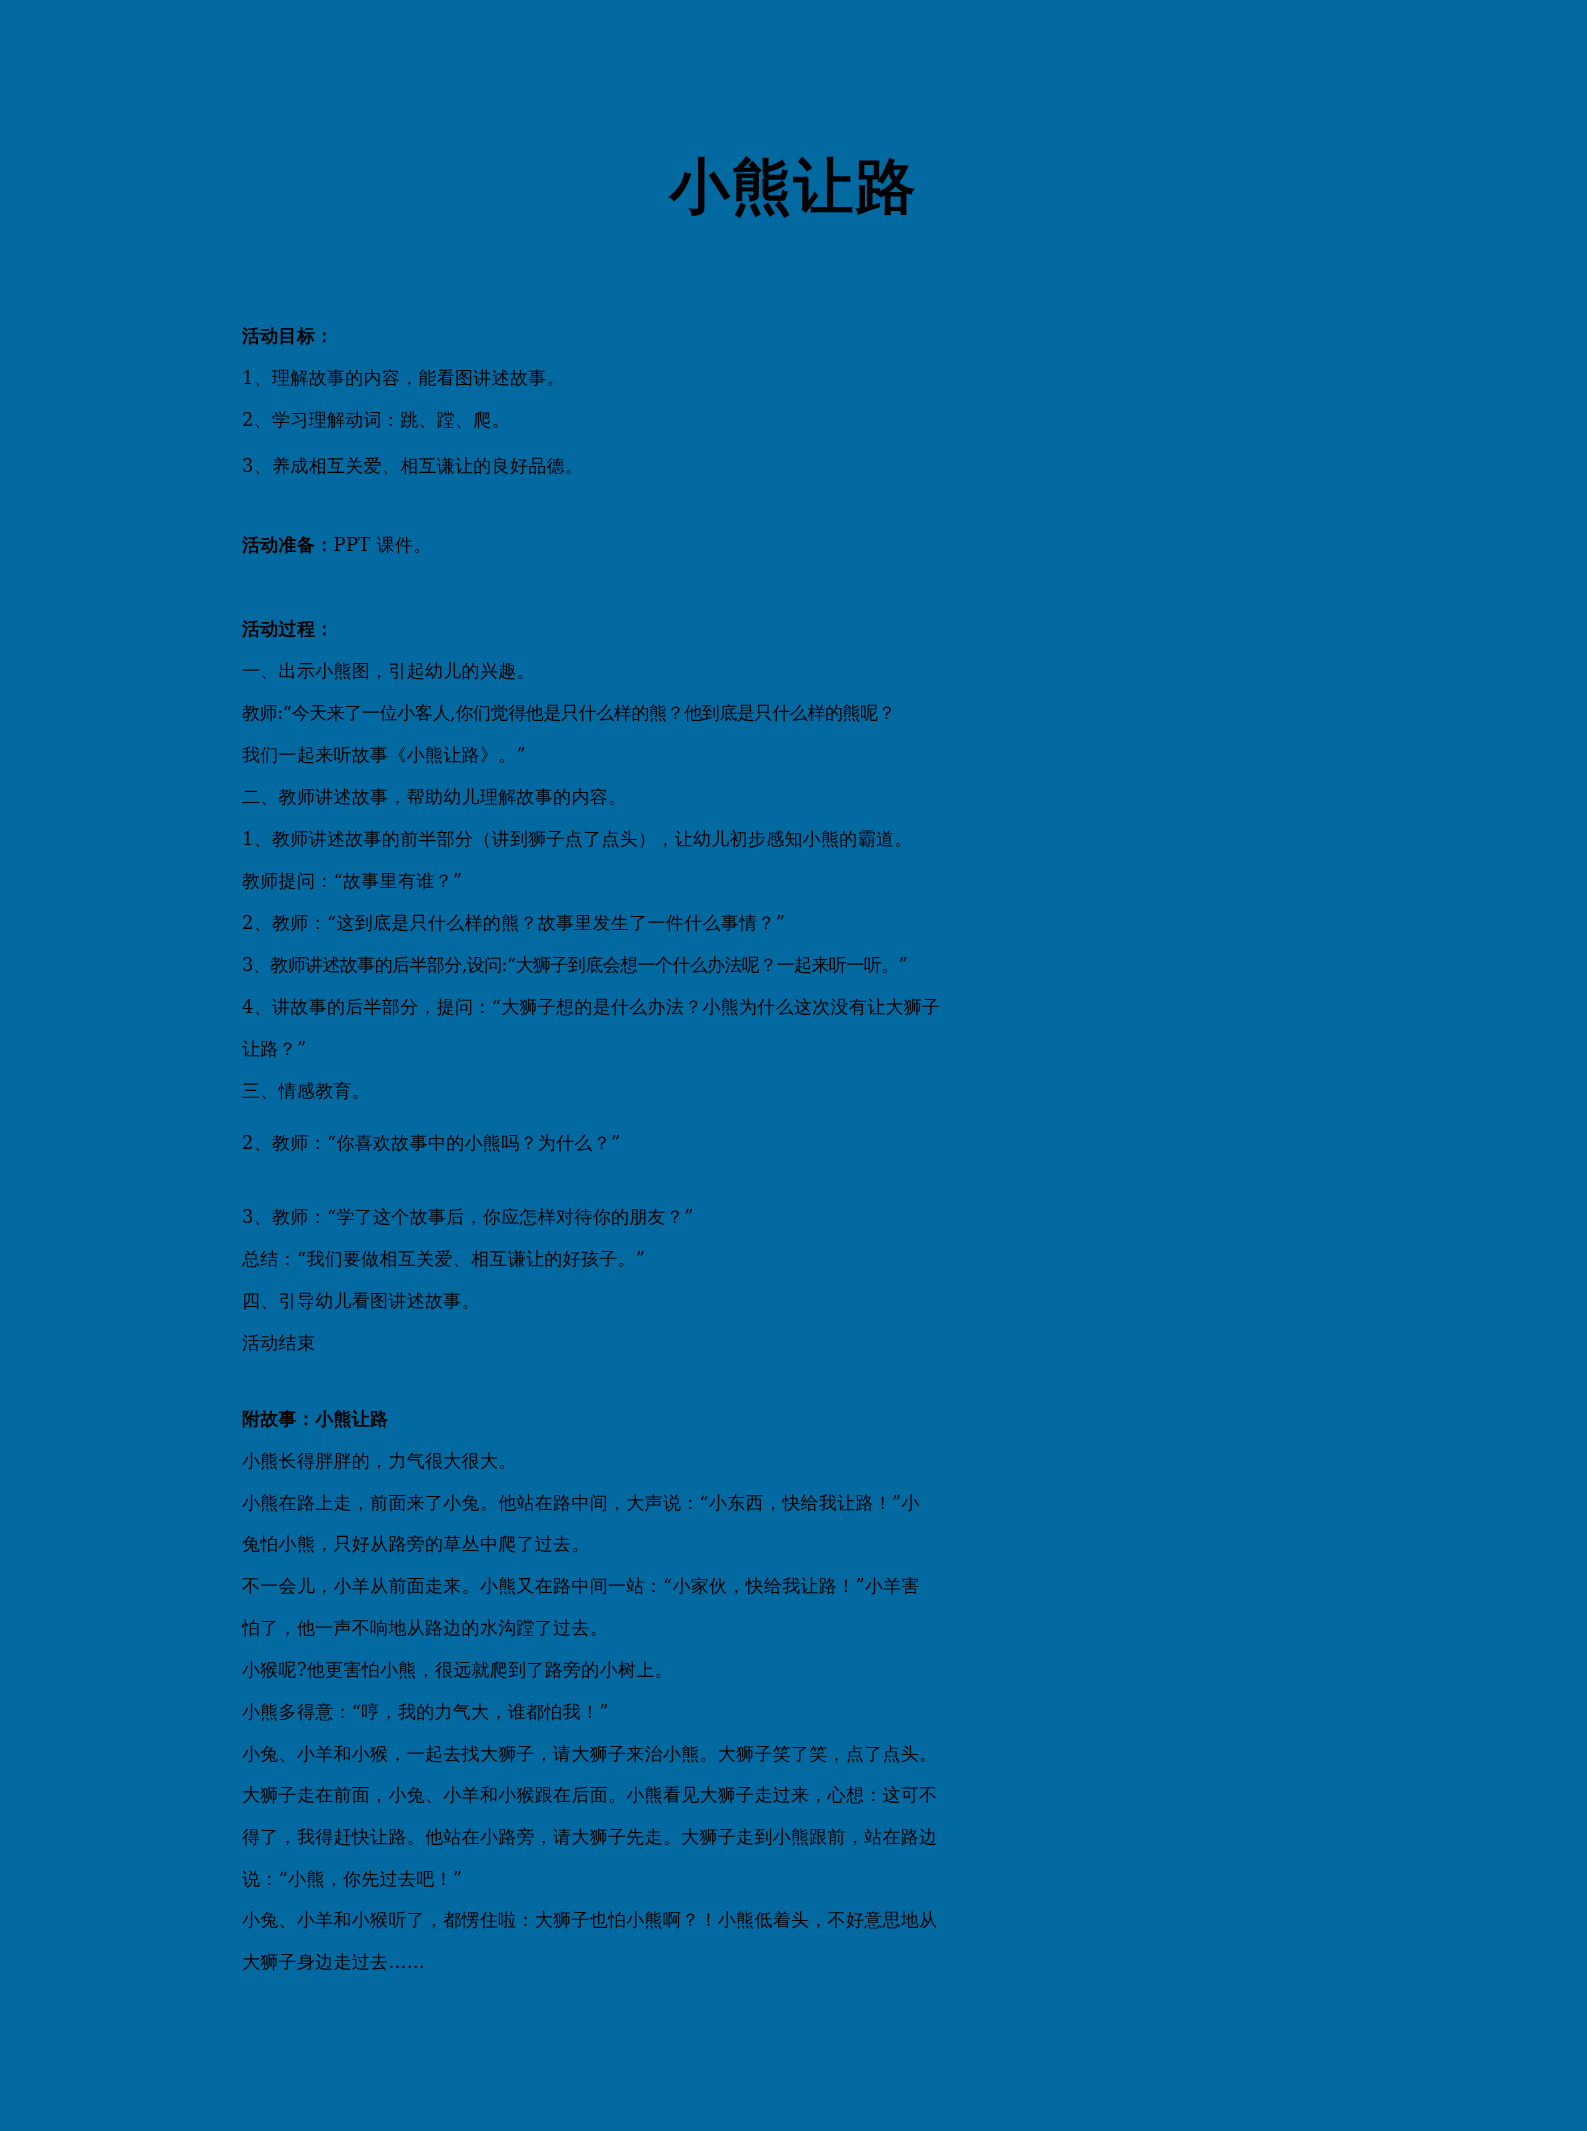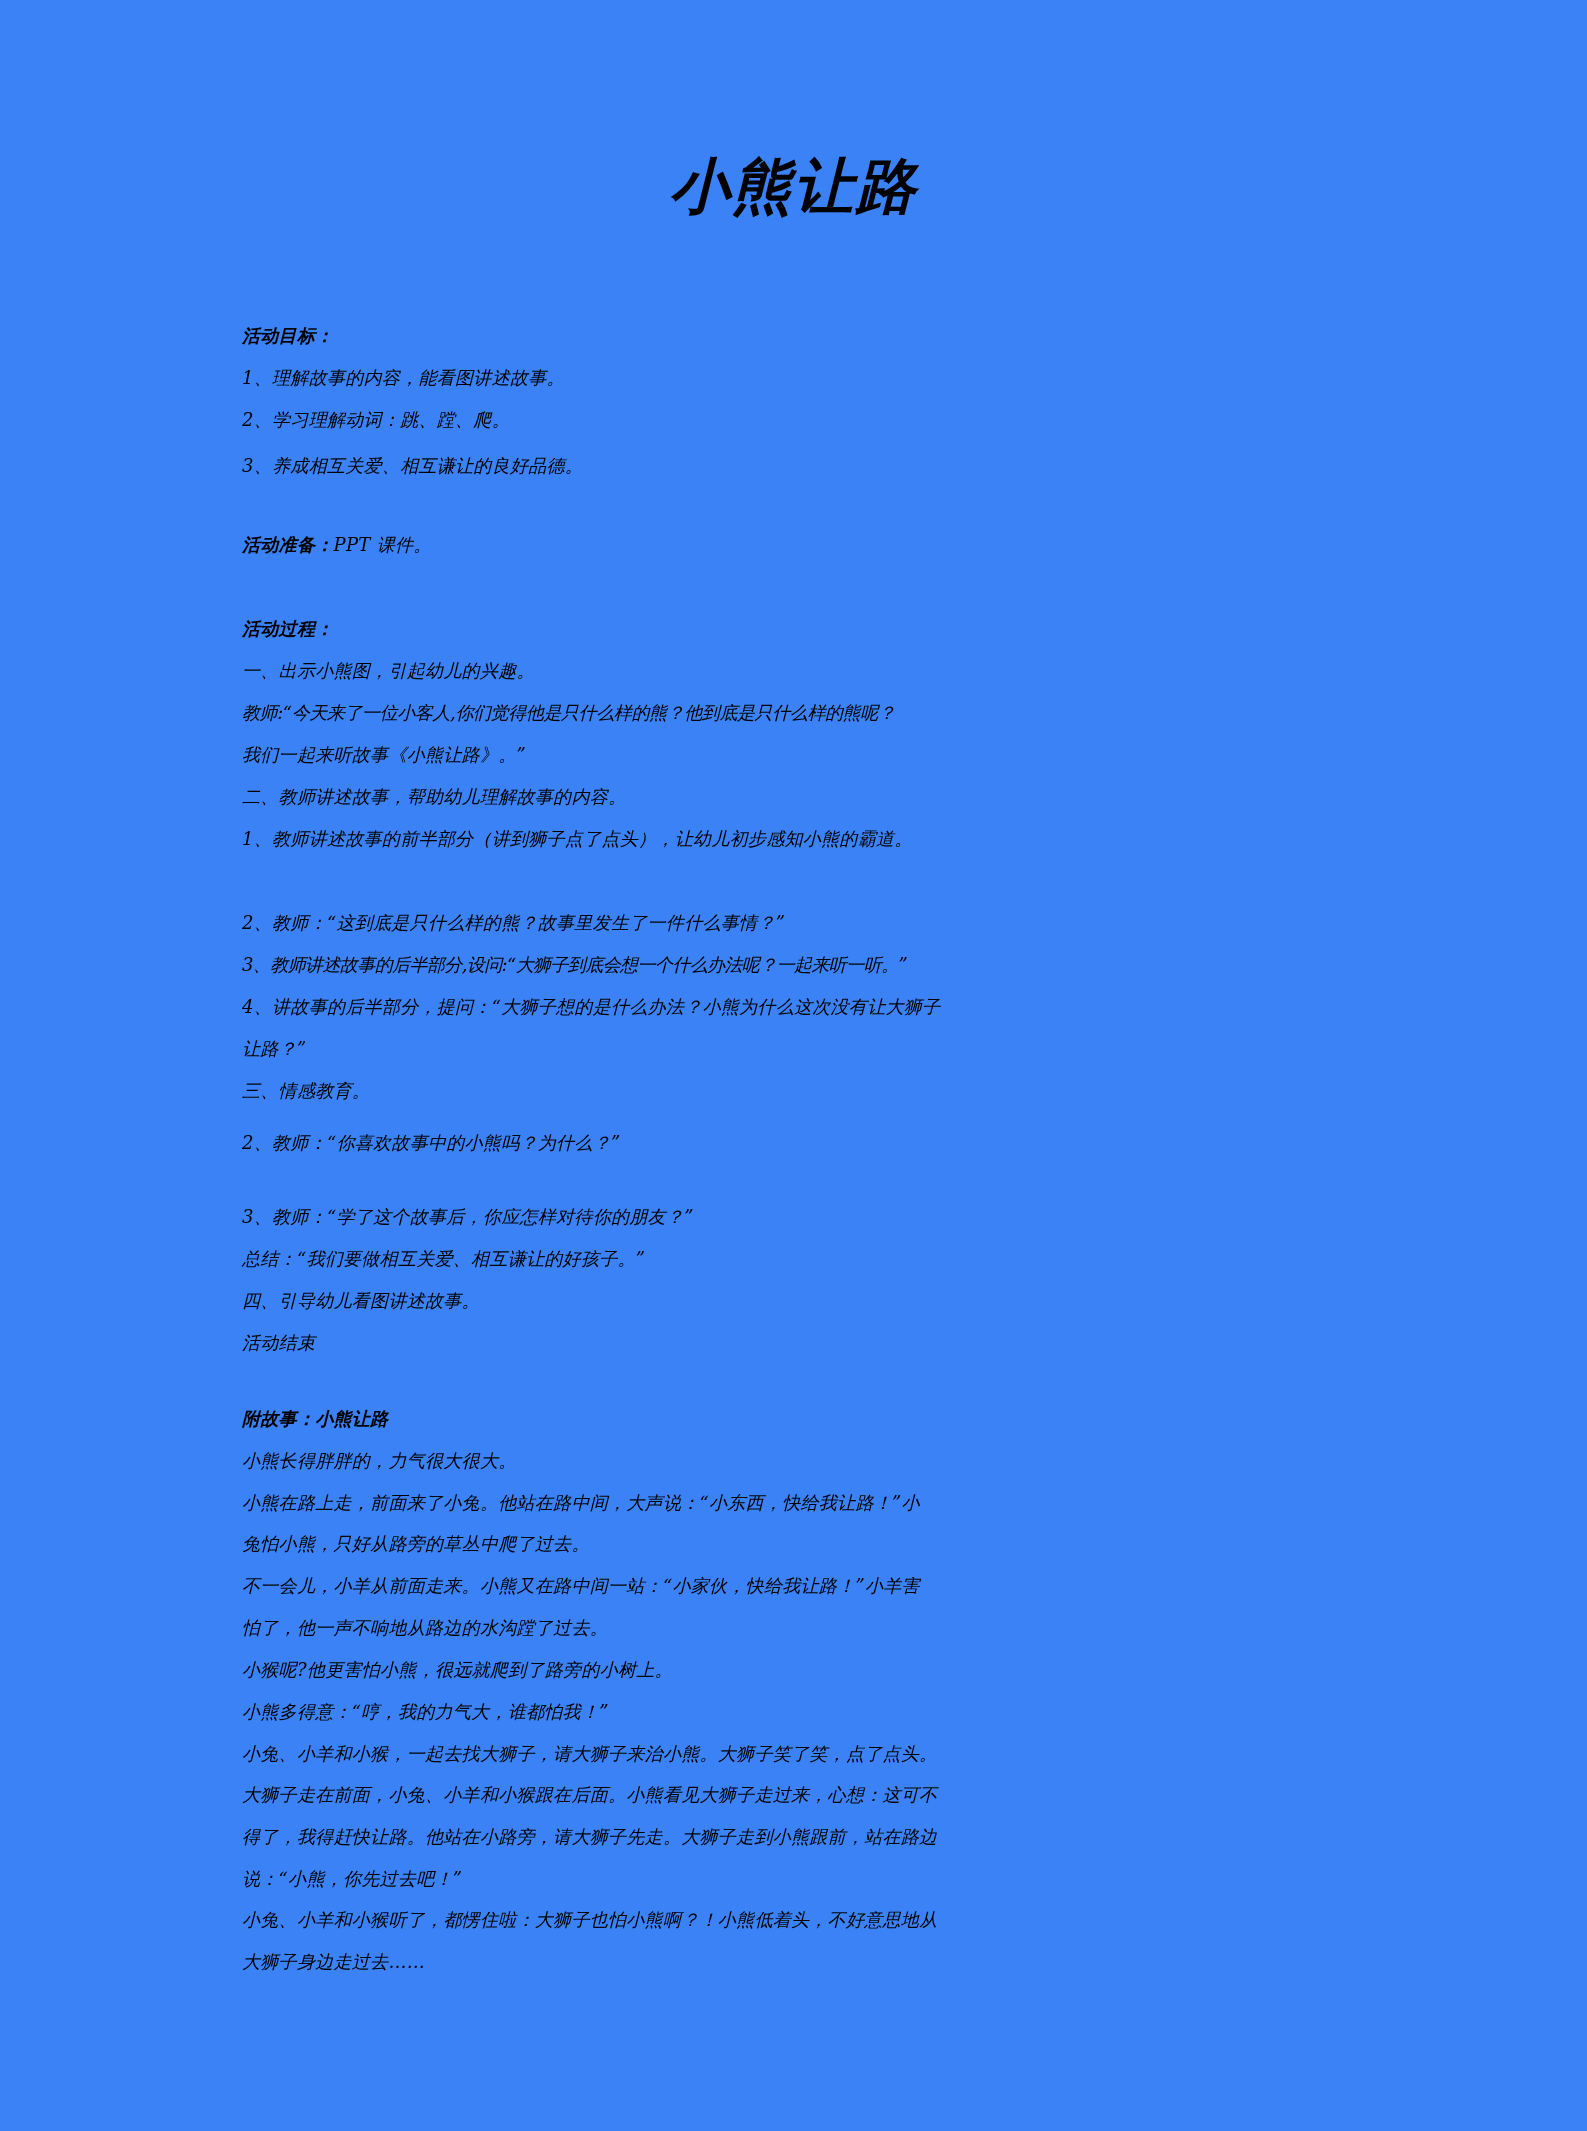--- a/index.html
+++ b/index.html
@@ -1,18 +1,18 @@
 <!DOCTYPE html>
 <html><head>
 <meta charset="utf-8">
 <style>
   html, body { margin: 0; padding: 0; background: #ffffff; }
   body { width: 1587px; height: 2131px; position: relative; overflow: hidden;
          font-family: "DejaVu Serif", "Liberation Serif", serif; color: #000; }
-  .page { position: absolute; left: 0; top: 0; width: 1587px; height: 2131px; background: #3b82f6; font-style: italic; }
+  .page { position: absolute; left: 0; top: 0; width: 1587px; height: 2131px; background: #0369a1; }
   .title { position: absolute; left: 0; width: 1587px; top: 146px; text-align: center;
            font-size: 60px; line-height: 80px; font-weight: bold; letter-spacing: 2px; }
   .line { position: absolute; left: 242px; width: 1120px; font-size: 18px; line-height: 36px;
           white-space: nowrap; letter-spacing: 0.3px; }
   .bold { font-weight: bold; }
 </style>
 </head>
 <body>
 
 <div class="page">
@@ -27,20 +27,21 @@
   <div class="line" style="top:527px">
     <span class="bold">活动准备：</span><span>PPT 课件。</span>
   </div>
 
   <div class="line bold" style="top:611px">活动过程：</div>
   <div class="line" style="top:653px">一、出示小熊图，引起幼儿的兴趣。</div>
   <div class="line" style="top:695px; letter-spacing:-0.4px">教师:“今天来了一位小客人,你们觉得他是只什么样的熊？他到底是只什么样的熊呢？</div>
   <div class="line" style="top:737px">我们一起来听故事《小熊让路》。”</div>
   <div class="line" style="top:779px">二、教师讲述故事，帮助幼儿理解故事的内容。</div>
   <div class="line" style="top:821px">1、教师讲述故事的前半部分（讲到狮子点了点头），让幼儿初步感知小熊的霸道。</div>
+  <div class="line" style="top:863px">教师提问：“故事里有谁？”</div>
   <div class="line" style="top:905px">2、教师：“这到底是只什么样的熊？故事里发生了一件什么事情？”</div>
   <div class="line" style="top:947px; letter-spacing:-0.6px">3、教师讲述故事的后半部分,设问:“大狮子到底会想一个什么办法呢？一起来听一听。”</div>
   <div class="line" style="top:989px">4、讲故事的后半部分，提问：“大狮子想的是什么办法？小熊为什么这次没有让大狮子</div>
   <div class="line" style="top:1031px">让路？”</div>
   <div class="line" style="top:1073px">三、情感教育。</div>
   <div class="line" style="top:1125px">2、教师：“你喜欢故事中的小熊吗？为什么？”</div>
   <div class="line" style="top:1199px">3、教师：“学了这个故事后，你应怎样对待你的朋友？”</div>
   <div class="line" style="top:1241px">总结：“我们要做相互关爱、相互谦让的好孩子。”</div>
   <div class="line" style="top:1283px">四、引导幼儿看图讲述故事。</div>
   <div class="line" style="top:1325px">活动结束</div>

